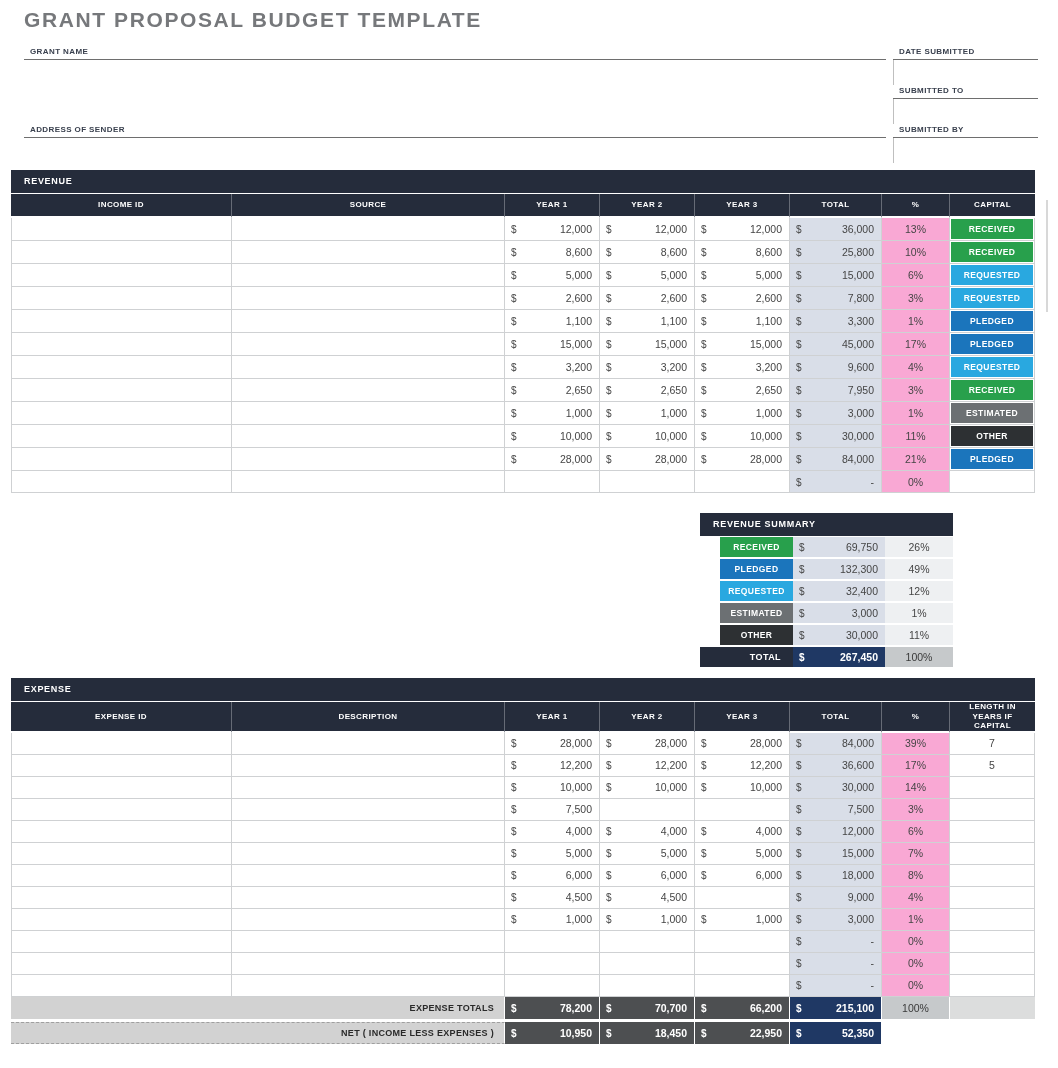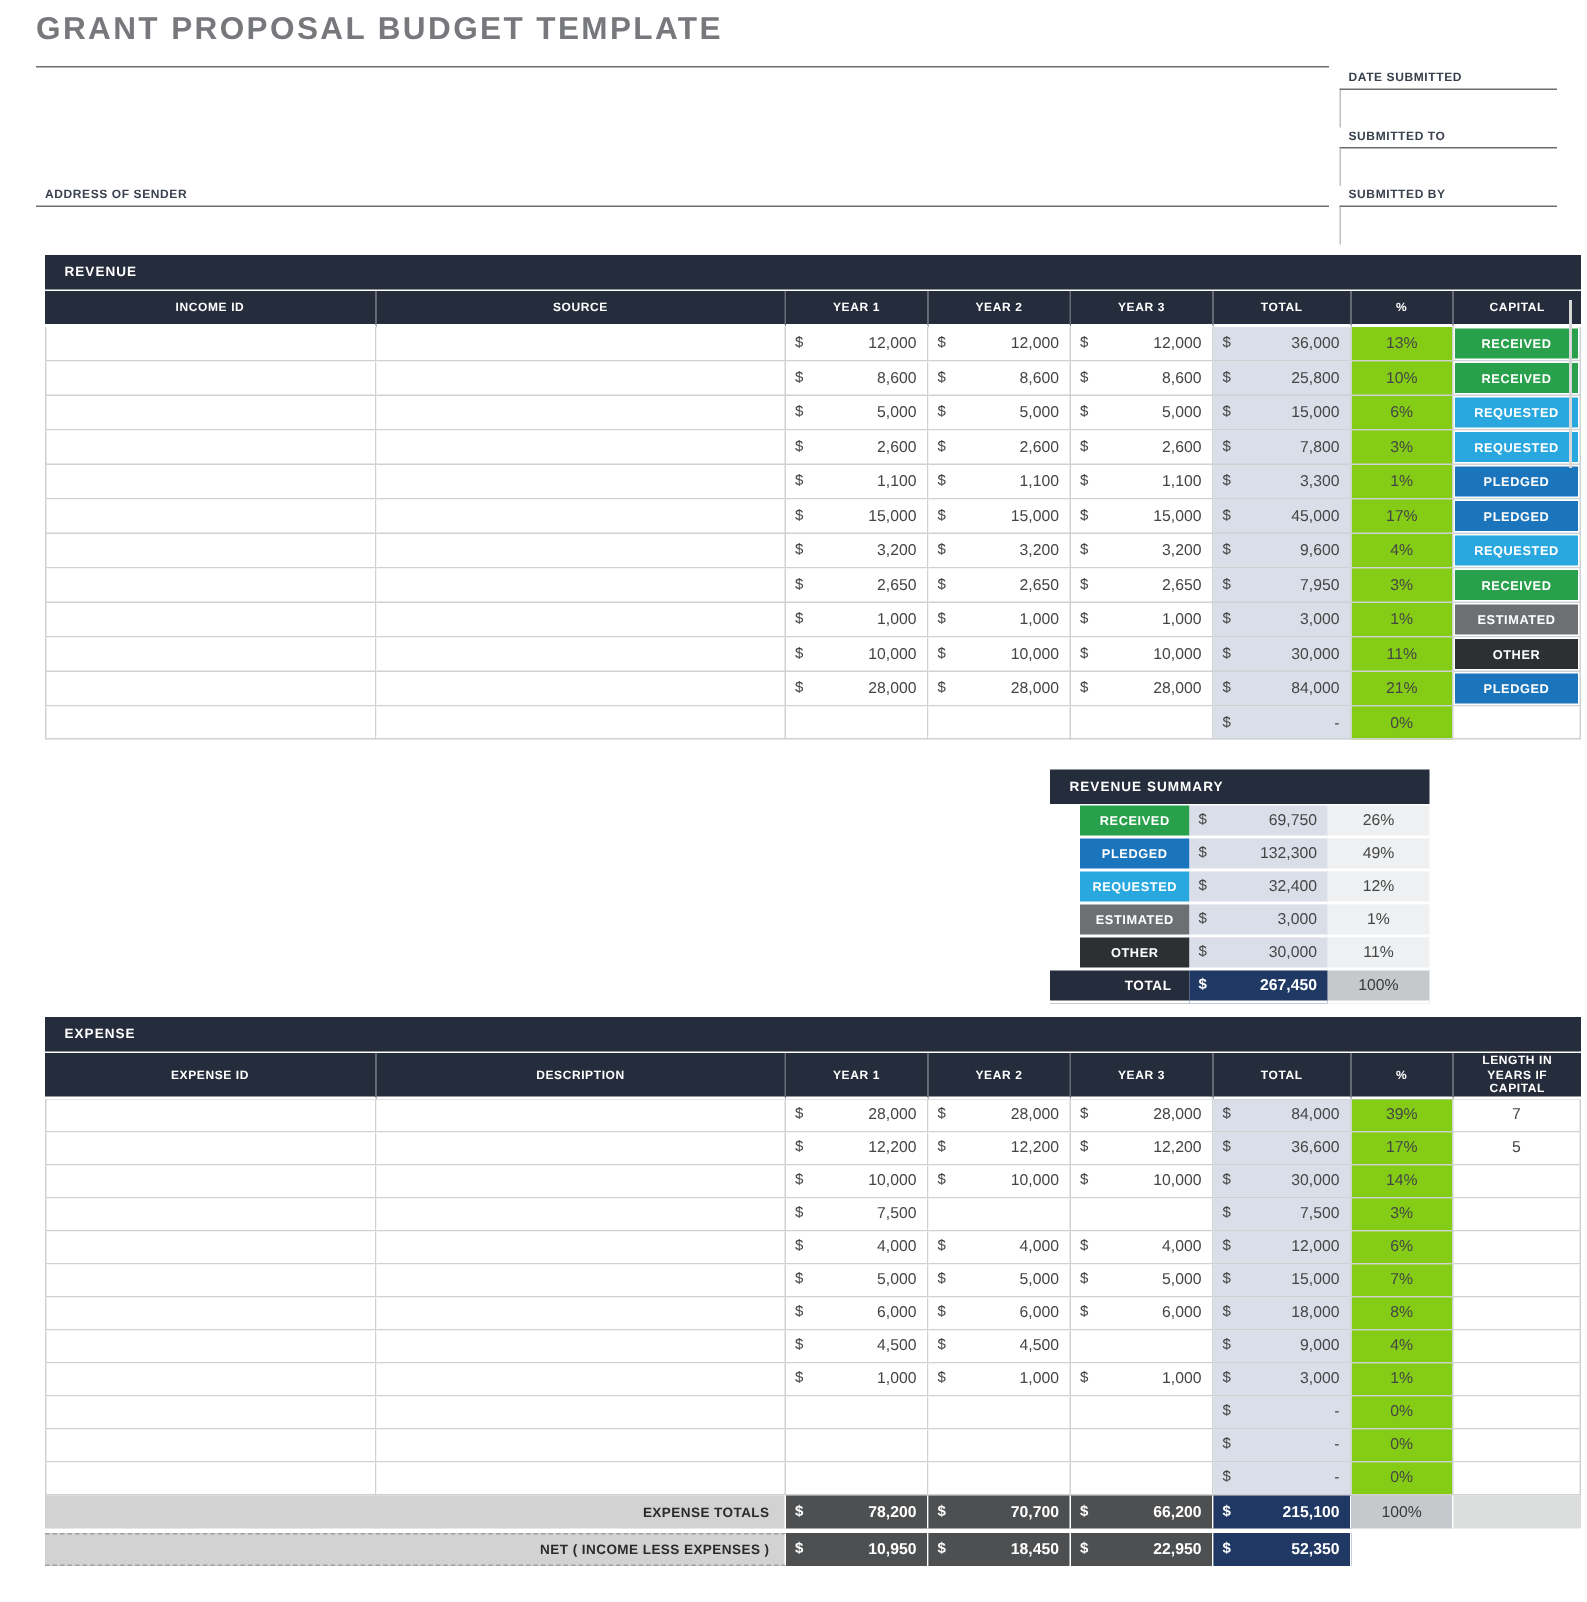--- a/index.html
+++ b/index.html
@@ -13,41 +13,41 @@
   .field-row { position:absolute; left:24px; width:1014px; display:flex; }
   .fl { width:862px; }
   .fr { margin-left:auto; width:145px; }
   .flabel { height:15px; font-size:8px; font-weight:bold; color:#39404e;
             letter-spacing:.4px; padding-left:6px; line-height:15px; }
   .fline { border-bottom:1px solid #6e6e6e; }
   .fcell { height:25px; }
   .fr .fcell { border-left:1px solid #bfbfbf; }
 
   
-  .twrap { position:absolute; left:30px; }
+  .twrap { position:absolute; left:11px; }
   .section-bar { height:23px; line-height:23px; background:#252c3b; color:#fff;
                  font-size:9px; font-weight:bold; letter-spacing:.7px;
                  padding-left:13px; margin-bottom:1px; }
 
   
   table.grid { border-collapse:separate; border-spacing:0; table-layout:fixed; width:1024px; }
   table.grid th { height:24px; background:#252c3b; color:#fff; font-size:8px; font-weight:bold;
                   letter-spacing:.4px; text-align:center; vertical-align:middle;
                   border-right:1px solid rgba(255,255,255,.30); border-bottom:2px solid #fff;
                   line-height:1.2; padding:0 4px; }
   table.grid th:last-child { border-right:none; }
   table.grid .expense-head th { height:27px;text-align:center; }
   td { height:22px; font-size:10.5px; color:#454545; background:#fff;
        border-right:1px solid #cfd1d3; border-bottom:1px solid #cfd1d3; }
   .drow td:first-child { border-left:1px solid #cfd1d3; }
   td.money { position:relative; }
   td.money .cur { position:absolute; left:6px; top:50%; transform:translateY(-50%); font-size:10px; }
   td.money .amt { position:absolute; right:7px; top:50%; transform:translateY(-50%); }
   td.totalcol { background:#d9dee8; }
-  td.pctcell { background:#84cc16; text-align:center; }
+  td.pctcell { background:#f9a8d4; text-align:center; }
   td.capcell { text-align:center; }
   td.statuscell { padding:1px 1px; }
   .badge { height:20px; line-height:20px; text-align:center; color:#fff; font-size:8.5px;
            font-weight:bold; letter-spacing:.4px; }
 
   
   .trow td { border:none; border-right:1px solid #fff; }
   .tlabel { background:#d2d2d2; text-align:right; padding-right:10px; font-size:9px;
             font-weight:bold; color:#2a2a2a; letter-spacing:.3px; }
   .tlabel.dashed { border-top:1px dashed #9f9f9f !important; border-bottom:1px dashed #9f9f9f !important; }
@@ -73,20 +73,21 @@
 </style>
 </head>
 <body>
 
 <div class="page">
 
   <div class="title">GRANT PROPOSAL BUDGET TEMPLATE</div>
 
   <div class="field-row" style="top:44px">
     <div class="fl">
+      <div class="flabel">GRANT NAME</div>
       <div class="fline"></div>
       <div class="fcell"></div>
     </div>
     <div class="fr">
       <div class="flabel">DATE SUBMITTED</div>
       <div class="fline"></div>
       <div class="fcell"></div>
     </div>
   </div>
   <div class="field-row" style="top:83px">

